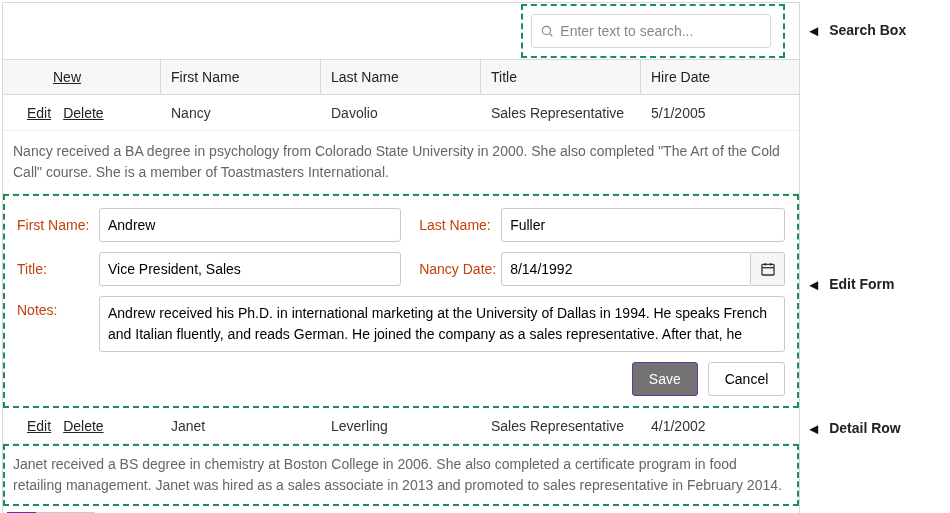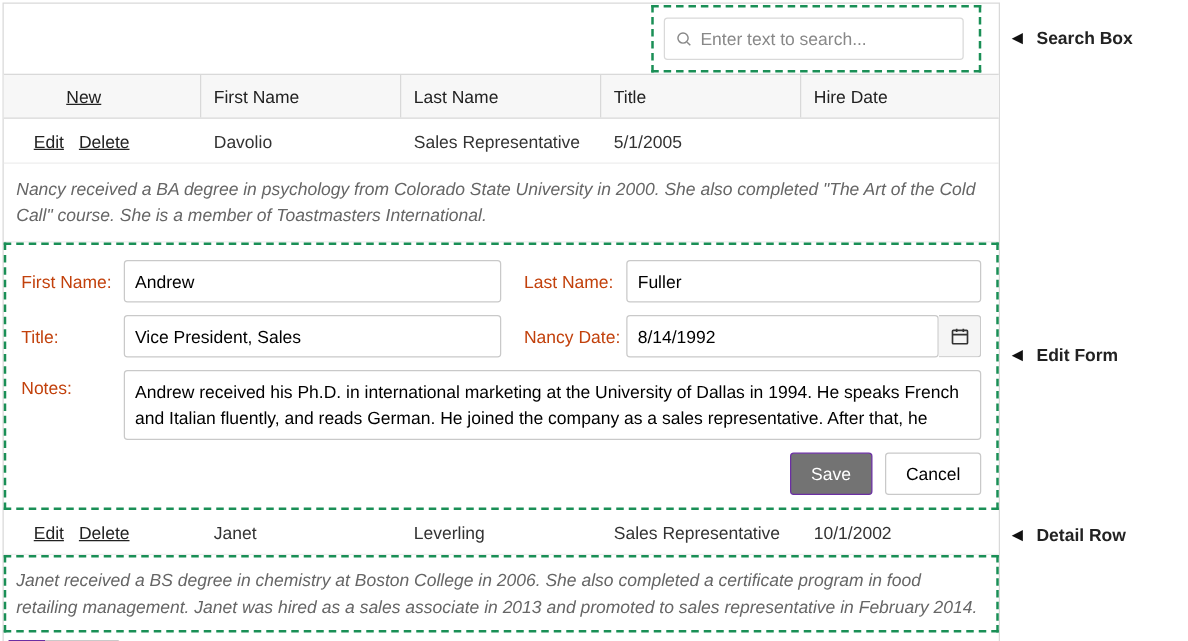--- a/index.html
+++ b/index.html
@@ -110,21 +110,20 @@
     cursor: pointer;
   }
   .cmd-cell a:first-child { margin-left: 14px; }
 
   .detail-row {
     padding: 10px 10px;
     color: #666;
     font-size: 14px;
     line-height: 1.5;
     border-bottom: 1px solid #eee;
-    font-style: italic;
   }
   .detail-row.dashed {
     border: 2px dashed #1a8f56;
     border-top: 2px dashed #1a8f56;
     margin: 0;
     padding: 8px 8px;
   }
 
   .edit-form {
     border: 2px dashed #1a8f56;
@@ -245,20 +244,21 @@
       <div class="cell col-last">Last Name</div>
       <div class="cell col-title">Title</div>
       <div class="cell col-hire">Hire Date</div>
     </div>
 
     <div class="data-row">
       <div class="cell cmd-cell">
         <a>Edit</a>
         <a>Delete</a>
       </div>
+      <div class="cell col-first">Nancy</div>
       <div class="cell col-last">Davolio</div>
       <div class="cell col-title">Sales Representative</div>
       <div class="cell col-hire">5/1/2005</div>
     </div>
 
     <div class="detail-row">Nancy received a BA degree in psychology from Colorado State University in 2000. She also completed "The Art of the Cold Call" course. She is a member of Toastmasters International.</div>
 
     <div class="edit-form">
       <div class="form-row">
         <div class="half">
@@ -307,21 +307,21 @@
     </div>
 
     <div class="data-row">
       <div class="cell cmd-cell">
         <a>Edit</a>
         <a>Delete</a>
       </div>
       <div class="cell col-first">Janet</div>
       <div class="cell col-last">Leverling</div>
       <div class="cell col-title">Sales Representative</div>
-      <div class="cell col-hire">10/1/2002</div>
+      <div class="cell col-hire">4/1/2002</div>
     </div>
 
     <div class="detail-row dashed">Janet received a BS degree in chemistry at Boston College in 2006. She also completed a certificate program in food retailing management. Janet was hired as a sales associate in 2013 and promoted to sales representative in February 2014.</div>
 
     <div class="pager">
       <div class="pg active">1</div>
       <div class="pg">2</div>
       <div class="pg">3</div>
     </div>
 

